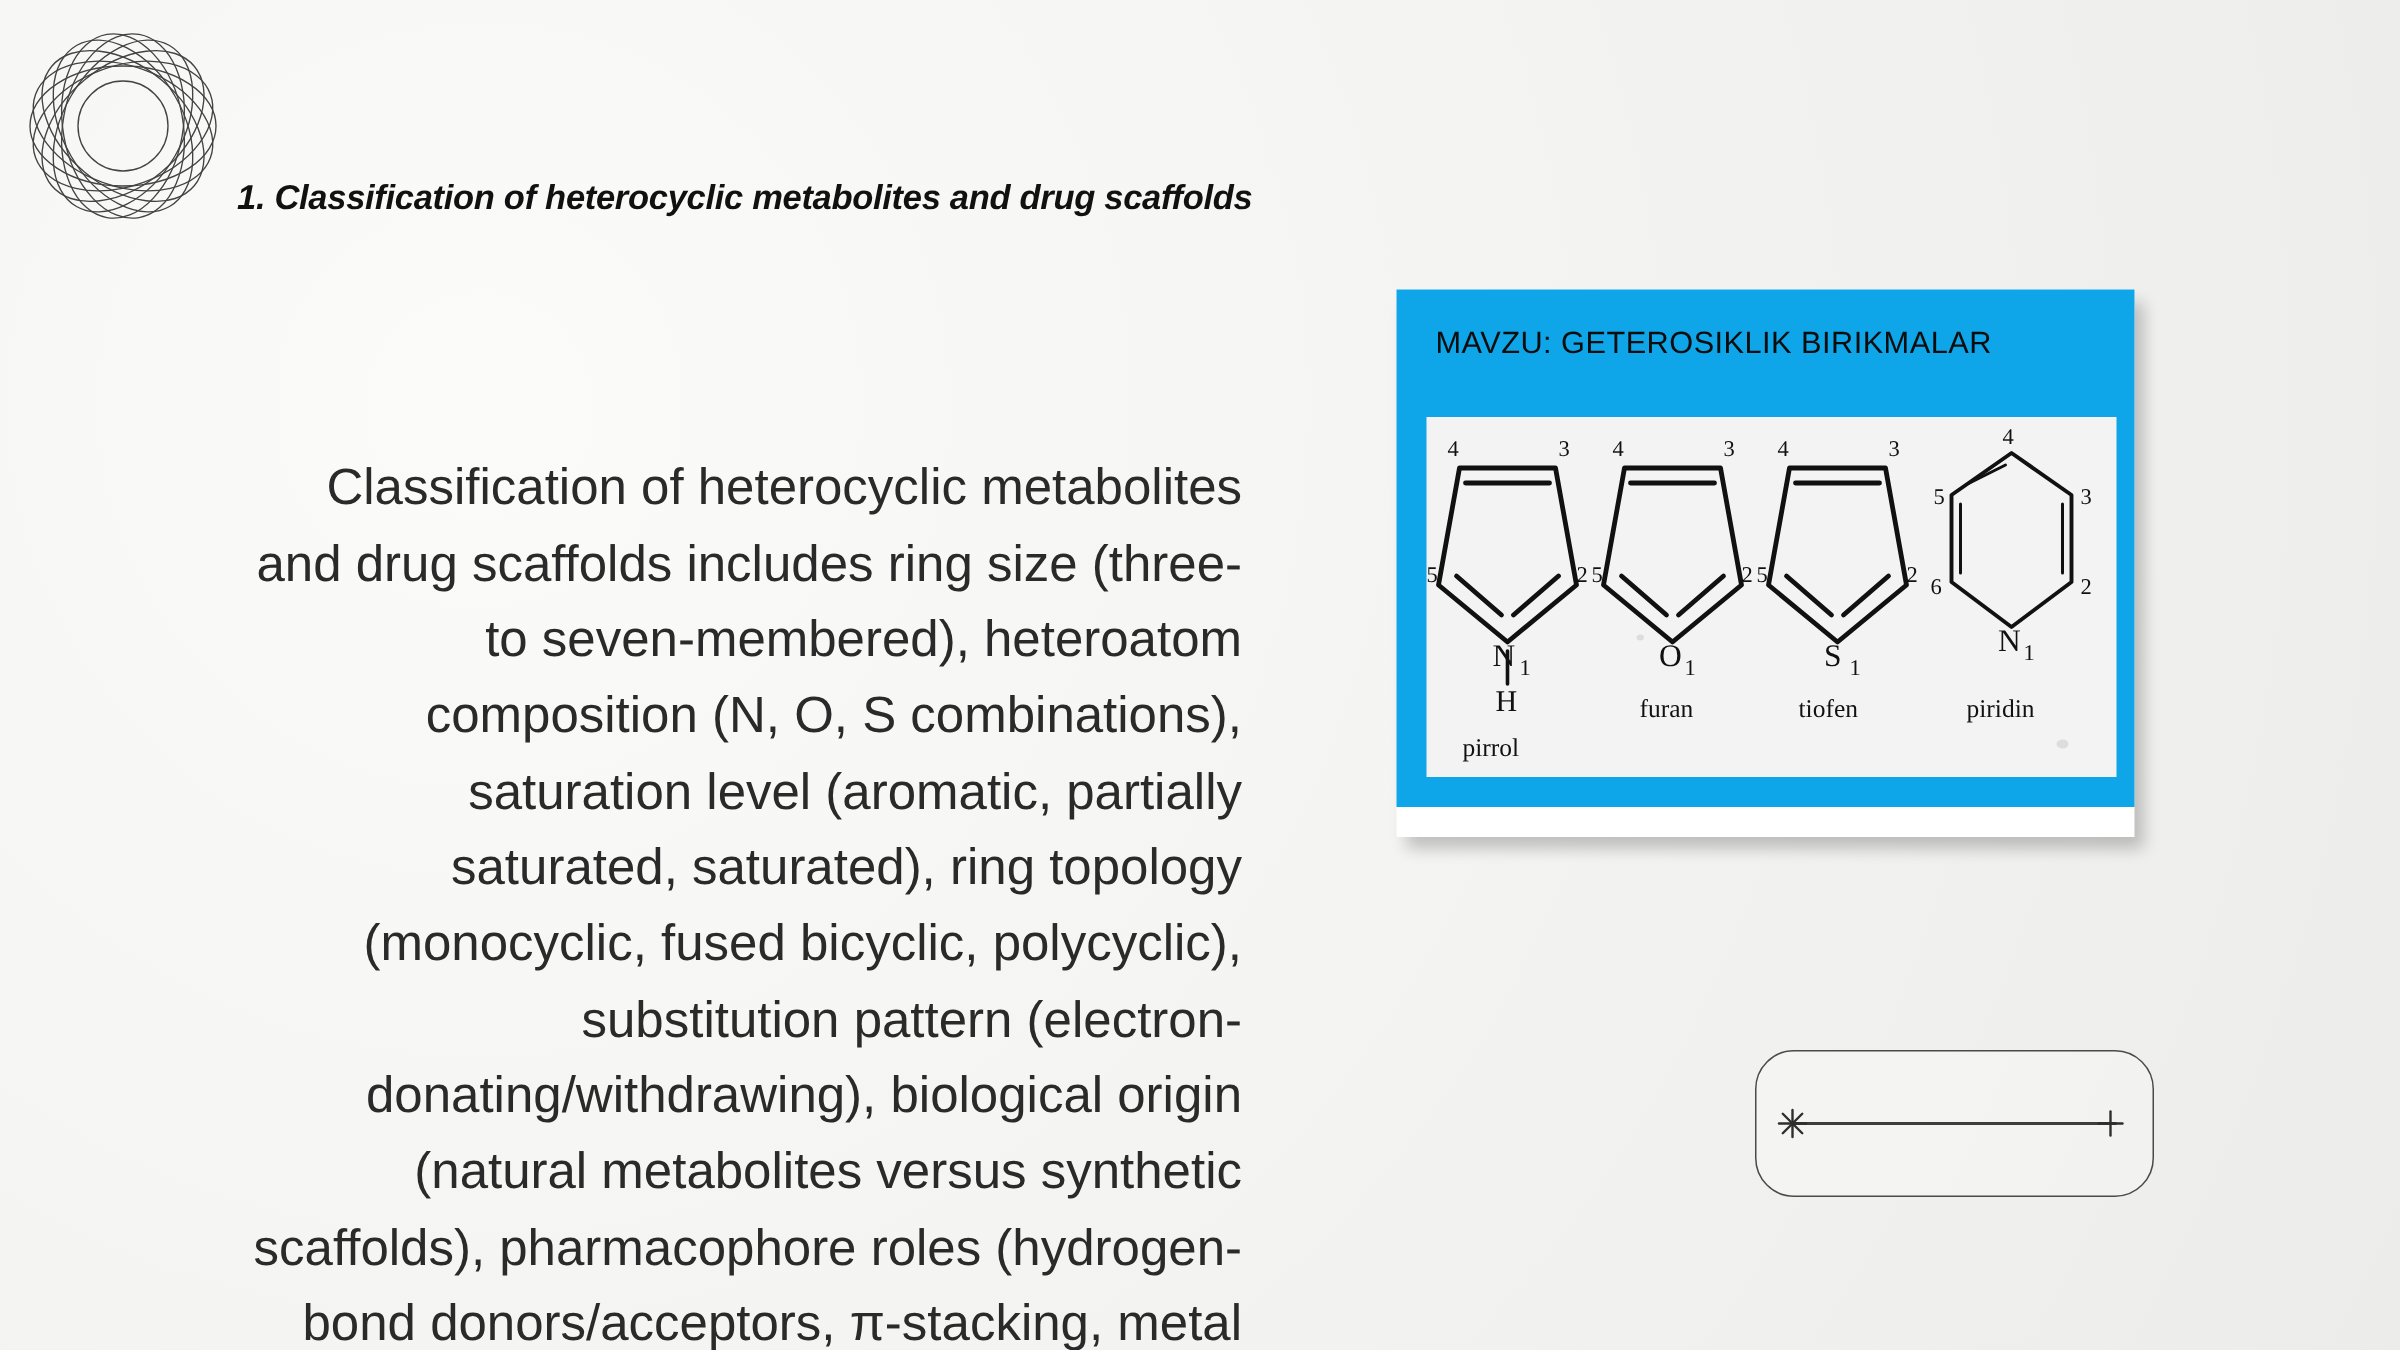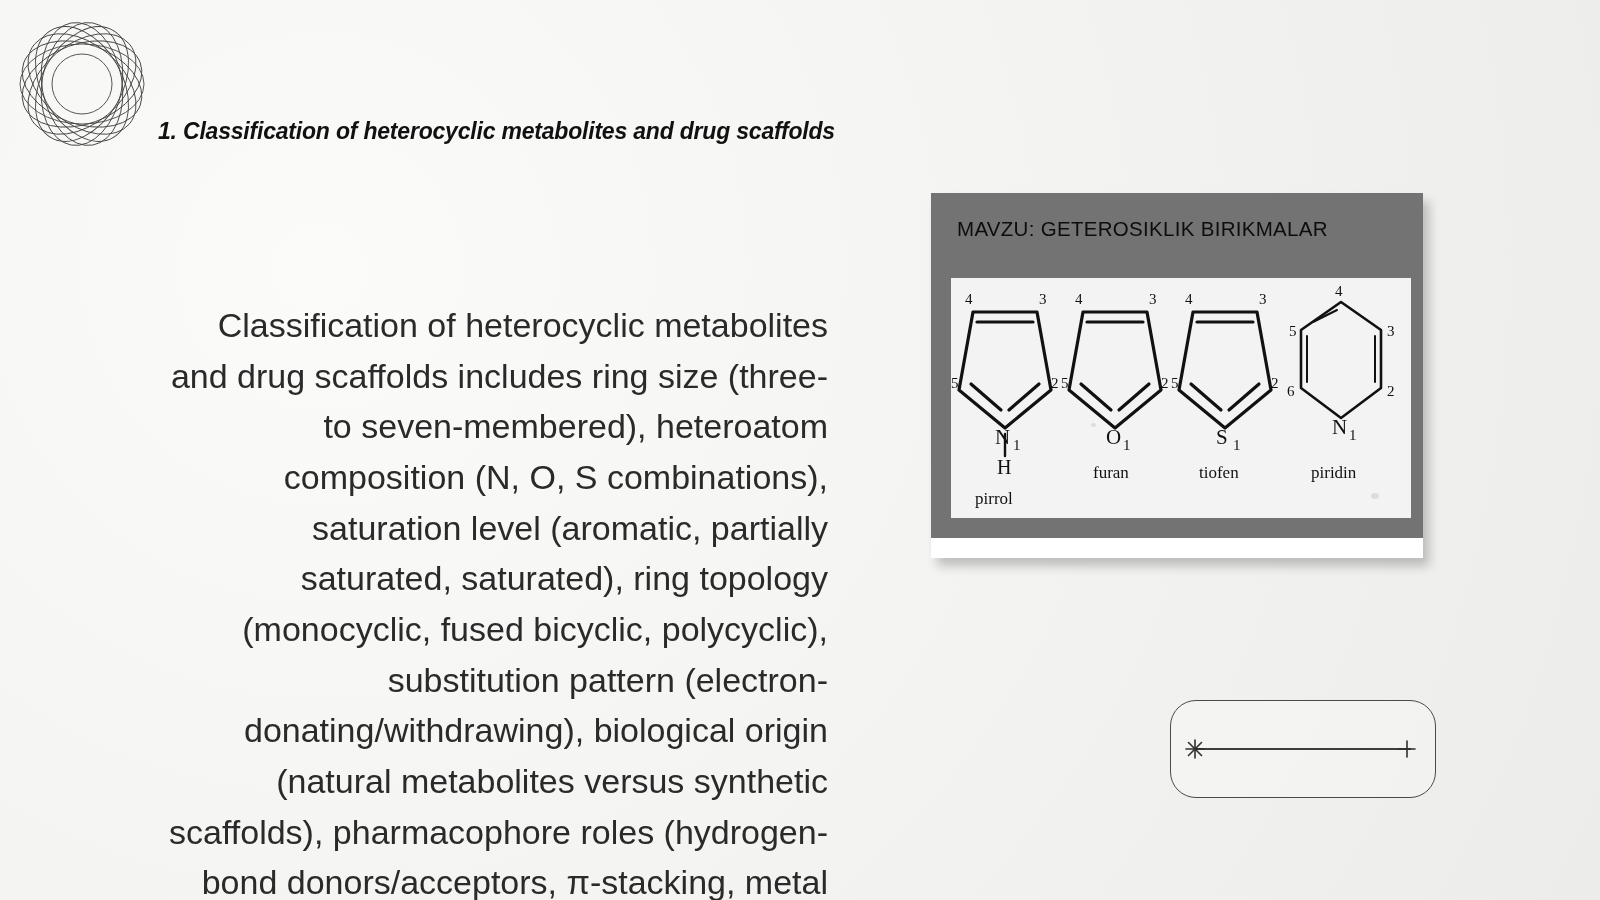--- a/index.html
+++ b/index.html
@@ -70,21 +70,21 @@
     height: 365px;
     background: #ffffff;
     box-shadow: 6px 8px 10px rgba(0,0,0,0.22);
   }
   .figure-inner {
     position: absolute;
     left: 0;
     top: 0;
     width: 492px;
     height: 345px;
-    background: #737373;
+    background: #0ea5e9;
   }
   .figure-caption {
     position: absolute;
     left: 26px;
     top: 24px;
     font-size: 20.5px;
     color: #0d0d0d;
     letter-spacing: 0.3px;
     white-space: nowrap;
   }

